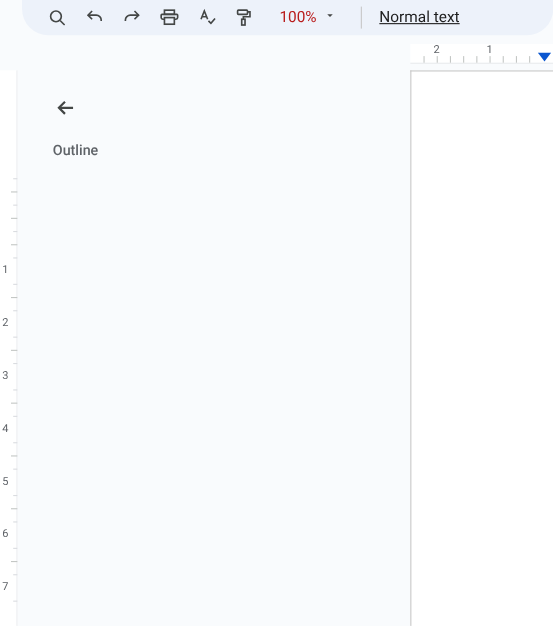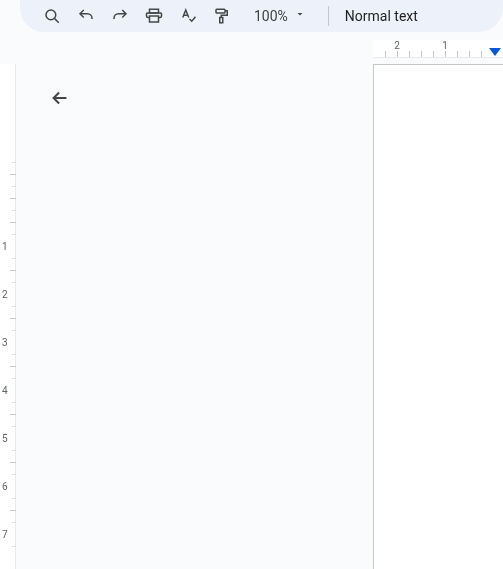--- a/index.html
+++ b/index.html
@@ -32,38 +32,39 @@
     justify-content: center;
     border-radius: 4px;
     cursor: pointer;
     color: #444746;
   }
   .tbtn svg { width: 18px; height: 18px; }
   .zoom {
     display: flex;
     align-items: flex-start;
     margin-left: 8px;
-    color: #404040;
+    color: #b91c1c;
     font-size: 14px;
     gap: 6px;
     cursor: pointer;
     padding: 0 6px;
   }
   .zoom svg { width: 12px; height: 12px; color: #444746; }
   .divider {
     width: 1px;
     height: 20px;
     background: #c7c7c7;
     margin: 0 10px 0 14px;
   }
   .style-select {
     font-size: 14px;
     color: #1f1f1f;
     cursor: pointer;
     padding: 0 4px;
+    text-decoration: underline;
   }
   .hruler {
     position: absolute;
     top: 40px;
     left: 373px;
     right: 0;
     height: 18px;
     background: #fff;
     border-bottom: 1px solid #e8eaed;
   }
@@ -275,15 +276,16 @@
   <span class="vtick-minor" style="top:482px"></span>
 </div>
 
 <div class="outline-panel">
   <div class="back-btn">
     <svg viewBox="0 0 24 24" fill="none" stroke="currentColor" stroke-width="2.2">
         <path d="M19 12H5"></path>
         <path d="M11 18l-6-6 6-6"></path>
       </svg>
   </div>
+  <div class="outline-title">Outline</div>
 </div>
 
 <div class="page"></div>
 
 </body></html>

